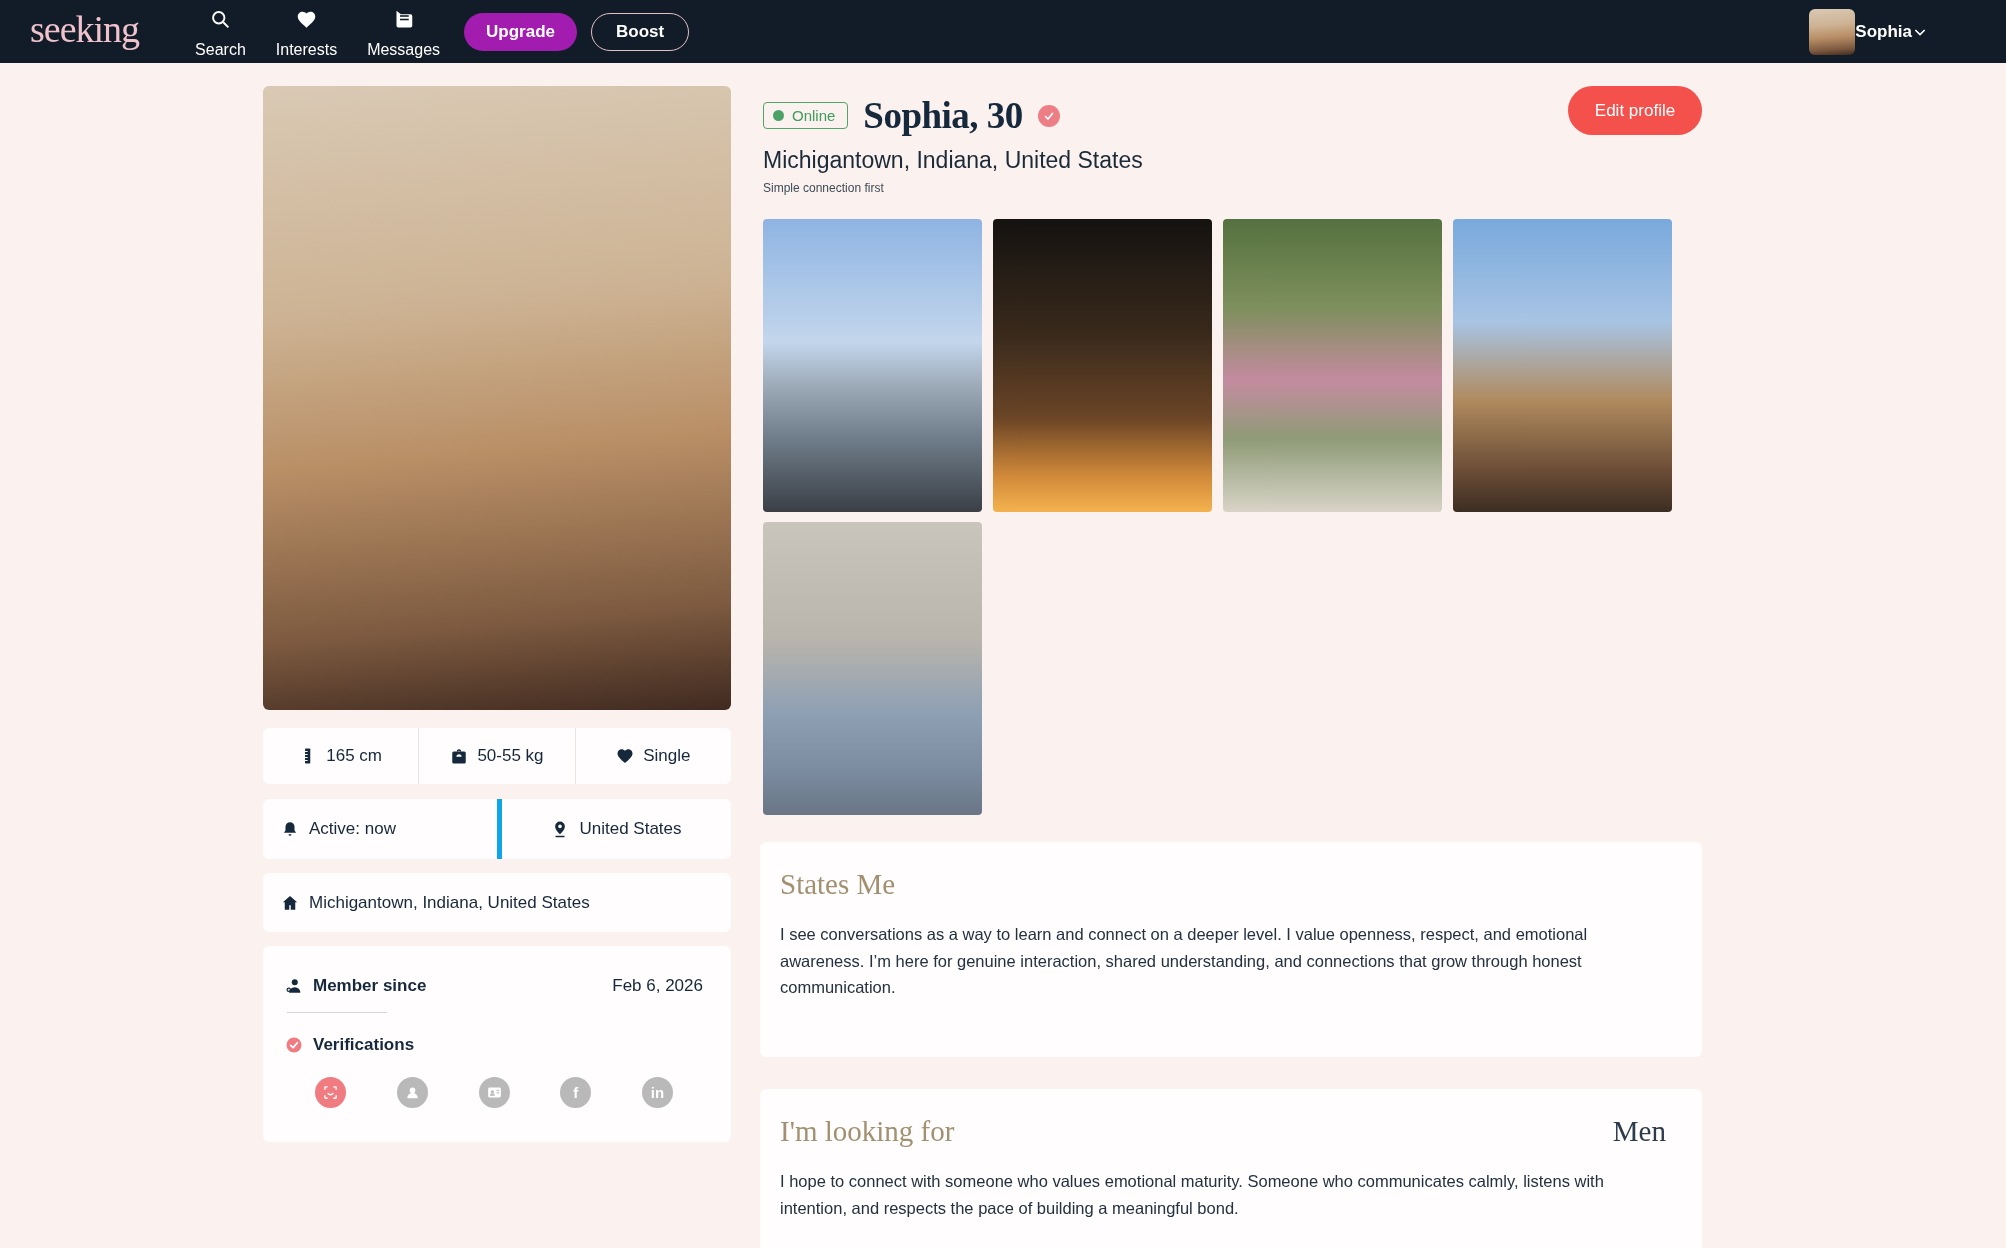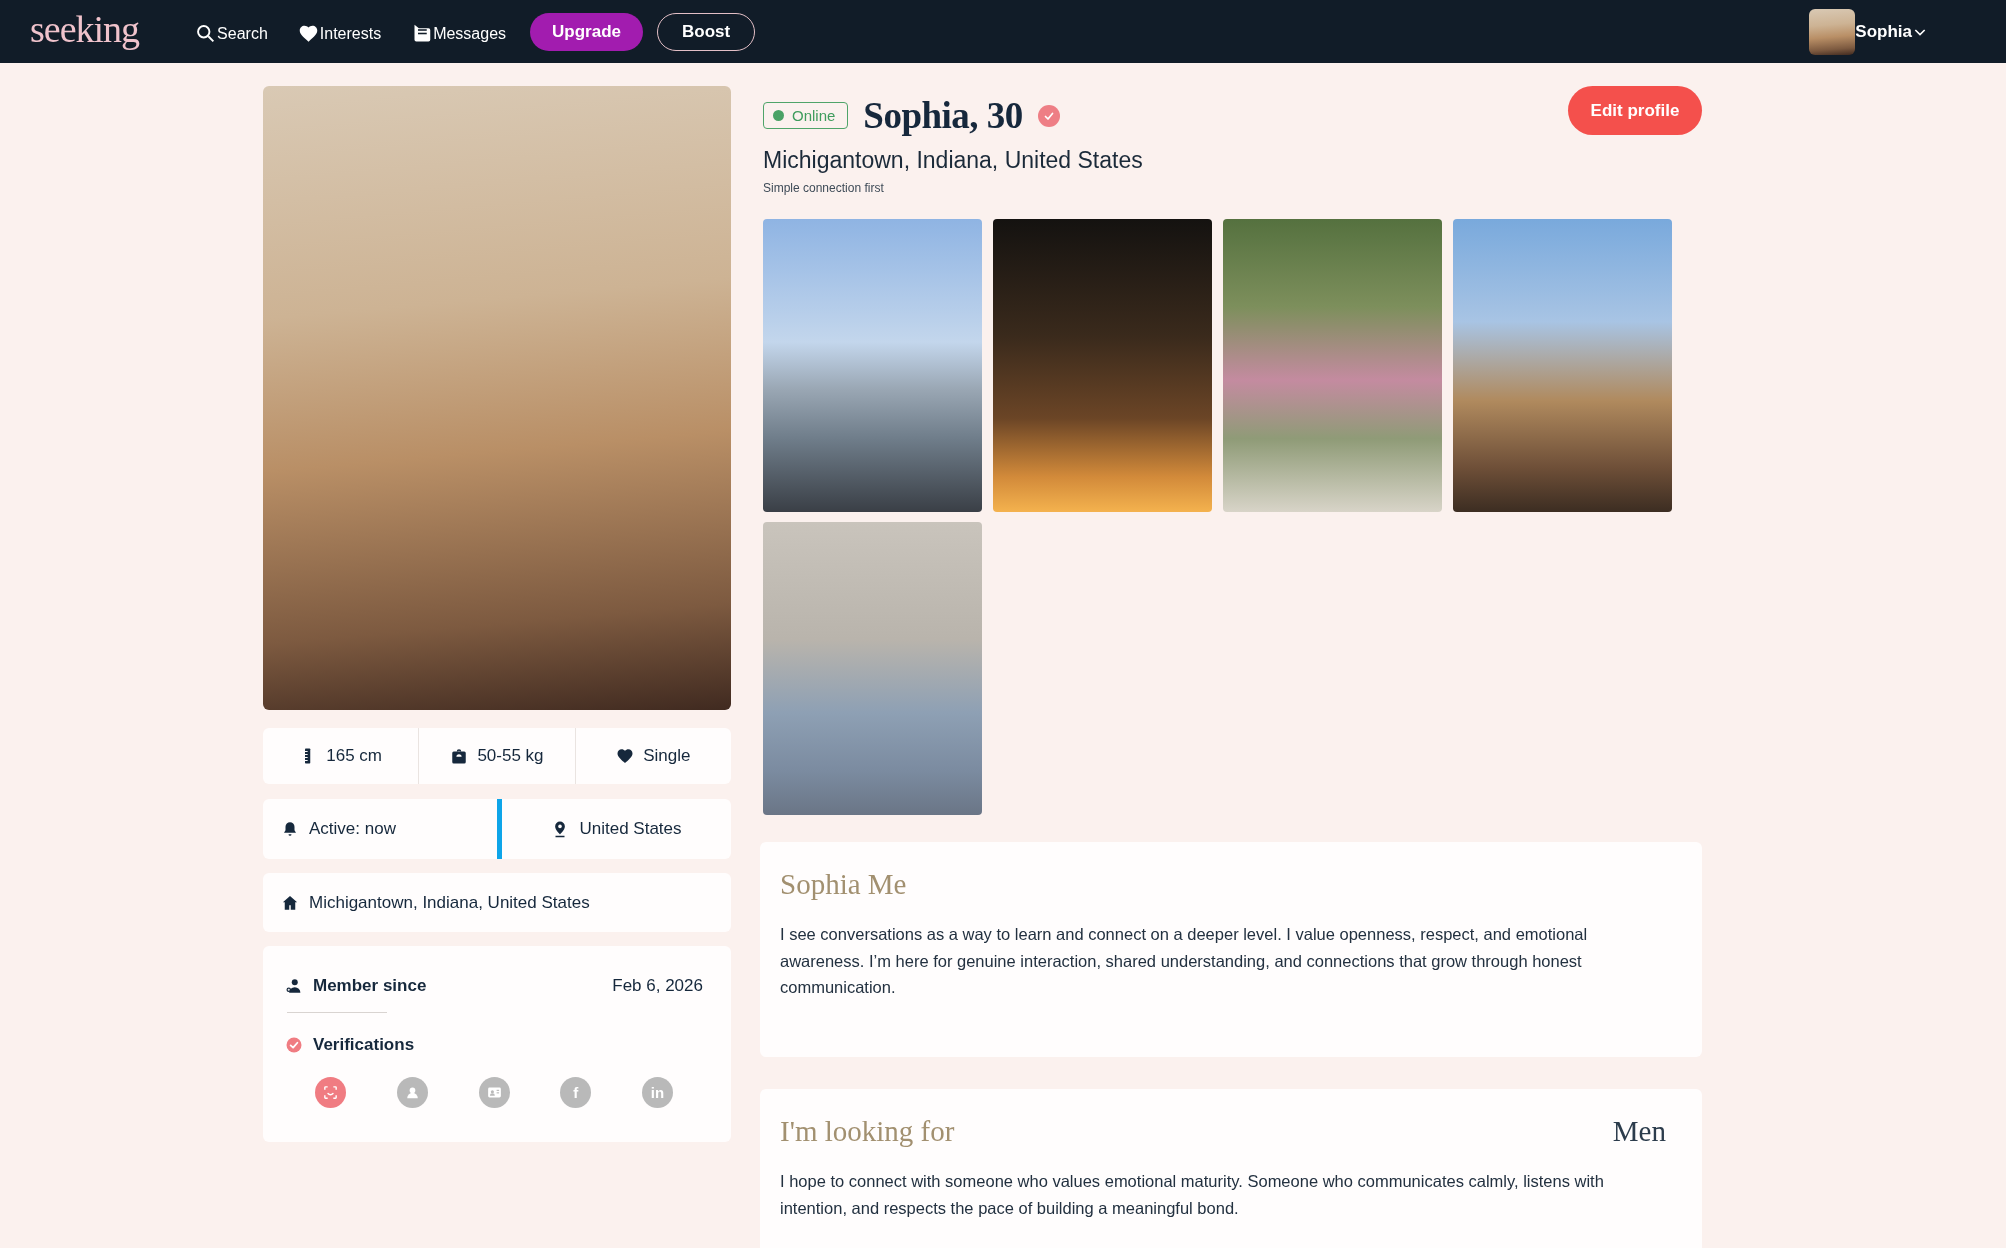--- a/index.html
+++ b/index.html
@@ -6,22 +6,22 @@
   html,body { width:2006px; height:1248px; }
   body { font-family:"Liberation Sans", sans-serif; background:#fbf1ee; }
   .page { position:relative; width:2006px; height:1248px; overflow:hidden; background:#fbf1ee; }
 
   
   .navbar { position:absolute; top:0; left:0; width:2006px; height:63px; background:#111c28;
             display:flex; align-items:center; padding:0 78px 0 30px; }
   .logo { font-family:"Liberation Serif", serif; font-size:38px; color:#f0c3cc; letter-spacing:-1px;
           margin-right:56px; line-height:1; padding-bottom:6px; }
   .nav-items { display:flex; align-items:center; gap:30px; }
-  .nav-item { display:flex; flex-direction:row; align-items:center; justify-content:center;
-              color:#ffffff; gap:1px; cursor:pointer; padding-top:4px; }
+  .nav-item { display:flex; flex-direction:column; align-items:center; justify-content:center;
+              color:#ffffff; gap:11px; cursor:pointer; padding-top:4px; }
   .nav-item .nico { width:21px; height:21px; display:block; }
   .nav-item .nlabel { font-size:16px; color:#fff; }
   .upgrade-btn { margin-left:24px; background:#a21caf; color:#fff; font-size:17px; font-weight:bold;
                  border:none; border-radius:19px; padding:9px 22px; cursor:pointer; }
   .boost-btn { margin-left:14px; background:transparent; color:#fff; font-size:17px; font-weight:bold;
                border:1.5px solid #e3bfc6; border-radius:19px; padding:8px 24px; cursor:pointer; }
   .nav-spacer { flex:1; }
   .nav-user { display:flex; align-items:center; cursor:pointer; }
   .nav-avatar { width:46px; height:46px; border-radius:6px;
                 background:linear-gradient(175deg,#d9c9b4 0%,#cdb394 35%,#b98f66 60%,#7d5a40 85%,#402a20 100%); }
@@ -66,21 +66,21 @@
                   padding:4px 12px 4px 9px; color:#3f9c5d; font-size:15px; }
   .online-dot { width:11px; height:11px; border-radius:50%; background:#4aa266; }
   .profile-name { font-family:"Liberation Serif", serif; font-size:37px; font-weight:600; color:#16283c;
                   letter-spacing:-0.5px; }
   .verified-badge { width:22px; height:22px; border-radius:50%; background:#ee7e85; display:flex;
                     align-items:center; justify-content:center; }
   .verified-badge svg { width:12px; height:12px; color:#fff; }
   .profile-location { margin-top:10px; font-size:23px; font-weight:500; color:#1b2a39; }
   .profile-tagline { margin-top:7px; font-size:12px; color:#3e4b57; }
   .edit-btn { position:absolute; top:0; right:0; width:134px; height:49px; border:none; border-radius:25px;
-              background:#f4504c; color:#fff; font-size:17px; font-weight:bold; cursor:pointer; }
+              background:#f4504c; color:#fff; font-size:17px; font-weight:normal; cursor:pointer; }
 
   .gallery { position:absolute; top:133px; left:3px; width:939px; display:grid;
              grid-template-columns:repeat(4,219px); grid-auto-rows:293px; column-gap:11px; row-gap:10px; }
   .photo { border-radius:4px; cursor:pointer; background-size:cover; }
   .ph-1 { background:linear-gradient(180deg,#8fb4e3 0%,#c3d6ec 42%,#9aa7b4 58%,#6f7d8a 75%,#3a3f46 100%); }
   .ph-2 { background:linear-gradient(180deg,#141210 0%,#3a2a1c 40%,#6b4526 68%,#d28a3a 88%,#f4b24e 100%); }
   .ph-3 { background:linear-gradient(180deg,#55713f 0%,#7d8f5c 30%,#c48ba0 55%,#8f9b77 75%,#d8d4c8 100%); }
   .ph-4 { background:linear-gradient(180deg,#79a9dc 0%,#a8c4e4 35%,#b08a5e 62%,#6e4f38 85%,#3c2d22 100%); }
   .ph-5 { background:linear-gradient(180deg,#c9c4bc 0%,#b9b4ac 40%,#8ea0b4 65%,#7b8ba0 85%,#6a7586 100%); }
 
@@ -292,21 +292,21 @@
 
     <div class="gallery">
       <div class="photo ph-1"></div>
       <div class="photo ph-2"></div>
       <div class="photo ph-3"></div>
       <div class="photo ph-4"></div>
       <div class="photo ph-5"></div>
     </div>
 
     <div class="section-card about-card">
-      <div class="section-title">Sophia Me</div>
+      <div class="section-title">States Me</div>
       <p class="section-body">I see conversations as a way to learn and connect on a deeper level. I value openness, respect, and emotional awareness. I’m here for genuine interaction, shared understanding, and connections that grow through honest communication.</p>
     </div>
 
     <div class="section-card looking-card">
       <div class="looking-head">
         <span class="section-title">I'm looking for</span>
         <span class="looking-audience">Men</span>
       </div>
       <p class="section-body">I hope to connect with someone who values emotional maturity. Someone who communicates calmly, listens with intention, and respects the pace of building a meaningful bond.</p>
 

